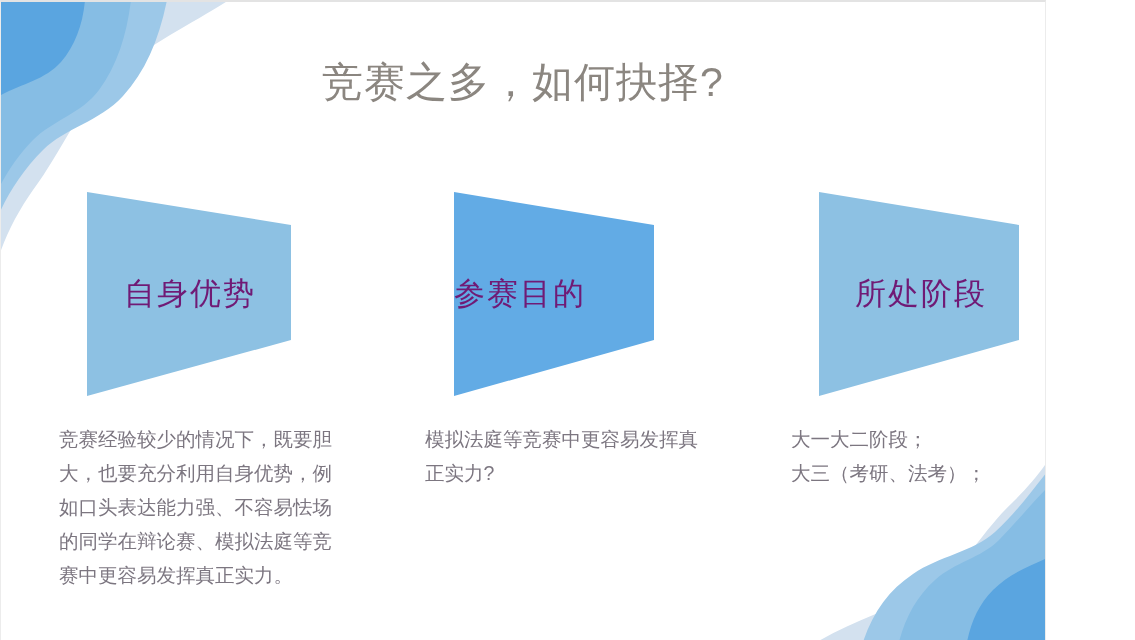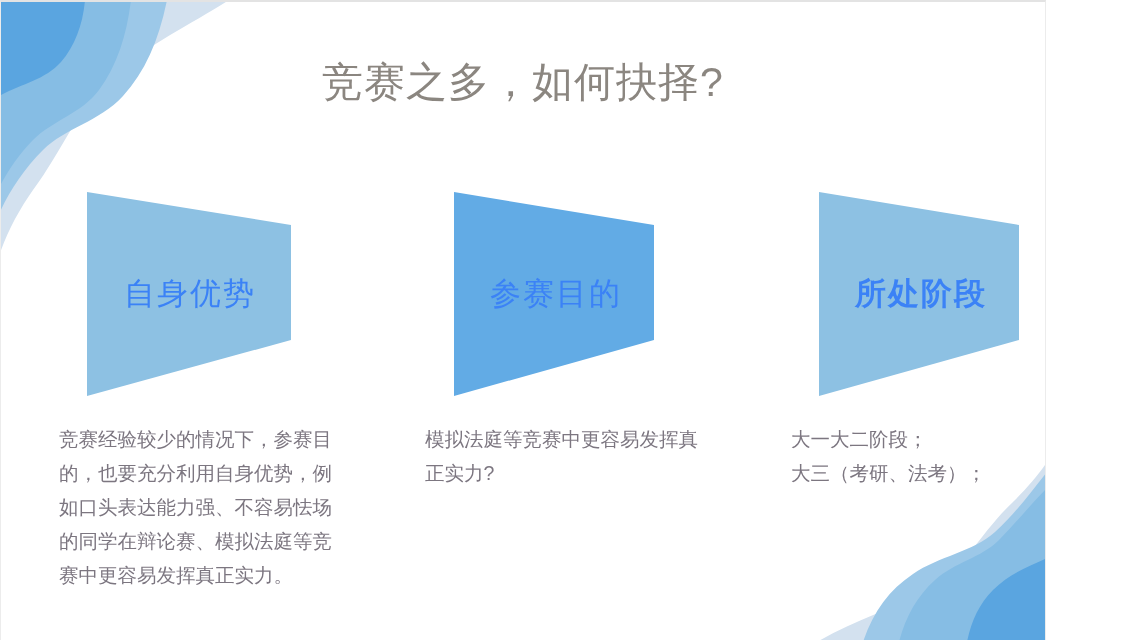--- a/index.html
+++ b/index.html
@@ -61,30 +61,30 @@
   }
   .shape svg { display: block; width: 100%; height: 100%; }
   .shape .cap {
     position: absolute;
     left: 0;
     right: 0;
     top: 0;
     bottom: 0;
     display: flex;
     align-items: center;
-    color: #3b82f6;
+    color: #701a75;
     font-size: 31px;
     letter-spacing: 2px;
   }
 
   #shape-1 { left: 86px;  width: 204px; }
   #shape-1 .cap { justify-content: flex-start; padding-left: 37px; }
   #shape-2 { left: 453px; width: 200px; }
-  #shape-2 .cap { justify-content: flex-start; padding-left: 36px; }
-  #shape-3 { left: 818px; width: 200px; font-weight: bold; }
+  #shape-2 .cap { justify-content: flex-start; }
+  #shape-3 { left: 818px; width: 200px; }
   #shape-3 .cap { justify-content: flex-start; padding-left: 36px; }
 
   
   .body-col {
     position: absolute;
     color: #7c7680;
     font-size: 19.5px;
     line-height: 34px;
   }
   #body-1 { left: 58px;  top: 420px; width: 285px; }
@@ -132,21 +132,21 @@
   </div>
 
   <div class="shape" id="shape-3">
     <svg viewBox="0 0 200 212" preserveAspectRatio="none" aria-hidden="true">
       <polygon points="0,4 200,37 200,152 0,208" fill="#8dc1e3"></polygon>
     </svg>
     <div class="cap">所处阶段</div>
   </div>
 
   <div class="body-col" id="body-1">
-    <p>竞赛经验较少的情况下，参赛目的，也要充分利用自身优势，例如口头表达能力强、不容易怯场的同学在辩论赛、模拟法庭等竞赛中更容易发挥真正实力。</p>
+    <p>竞赛经验较少的情况下，既要胆大，也要充分利用自身优势，例如口头表达能力强、不容易怯场的同学在辩论赛、模拟法庭等竞赛中更容易发挥真正实力。</p>
   </div>
 
   <div class="body-col" id="body-2">
     <p>模拟法庭等竞赛中更容易发挥真正实力?</p>
   </div>
 
   <div class="body-col" id="body-3">
     <p>大一大二阶段；</p>
     <p>大三（考研、法考）；</p>
   </div>

